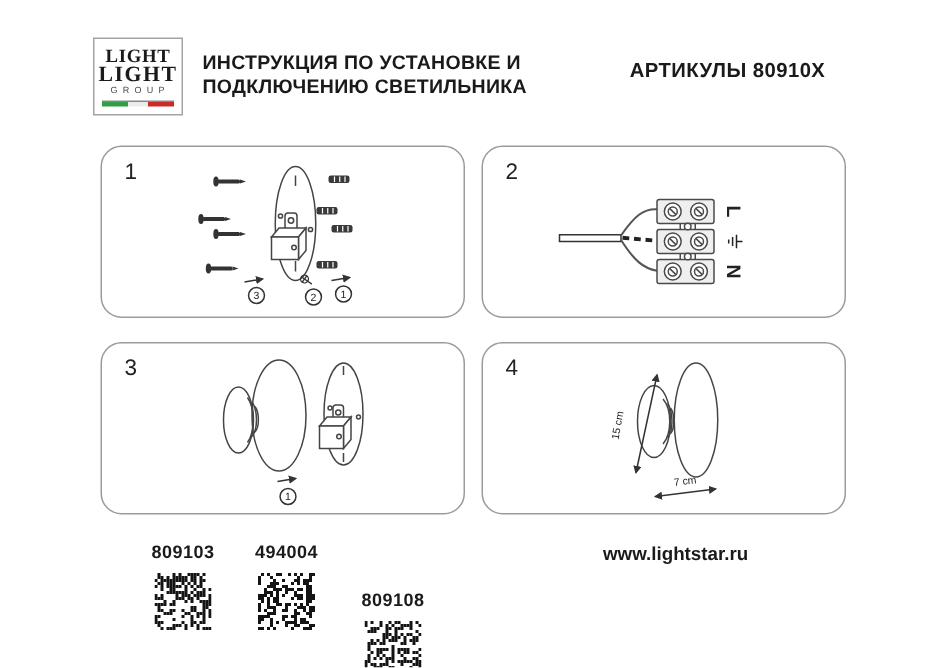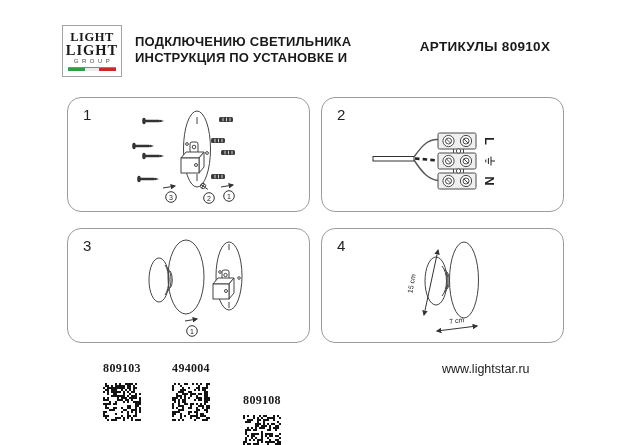--- a/index.html
+++ b/index.html
@@ -27,40 +27,40 @@
   .panel{position:absolute;width:243px;height:115px;border:1px solid #9b9b9b;
          border-radius:14px;box-sizing:border-box;background:#fff;}
   .p1{left:67px;top:97px;} .p2{left:321px;top:97px;}
   .p3{left:67px;top:228px;} .p4{left:321px;top:228px;}
   .pnum{position:absolute;left:15px;top:8px;font-size:15px;color:#222;}
   .panel svg{position:absolute;left:0;top:0;}
   svg text{font-family:"Liberation Sans",sans-serif;fill:#222;}
 
   
   .art-col{position:absolute;top:361px;width:62px;text-align:center;}
-  .art-col .code{font-size:12px;font-weight:bold;letter-spacing:.3px;font-family:Liberation Serif, serif;}
+  .art-col .code{font-size:12px;font-weight:bold;letter-spacing:.3px;}
   .art-col .qr{margin:7px auto 0 auto;width:38px;height:38px;}
   .c1{left:91px;} .c2{left:160px;} .c3{left:231px;margin-top:32px;}
-  .site{position:absolute;left:402px;top:362px;font-size:12.5px;font-weight:normal;margin-left:40px;}
+  .site{position:absolute;left:402px;top:362px;font-size:12.5px;font-weight:bold;}
 </style>
 </head>
 <body>
 
 <div class="sheet">
 
   <div class="logo">
     <div class="w1">LIGHT</div>
     <div class="w2">LIGHT</div>
     <div class="w3">GROUP</div>
     <div class="flag"></div>
   </div>
 
   <div class="title">
+    <div>ИНСТРУКЦИЯ ПО УСТАНОВКЕ И</div>
     <div>ПОДКЛЮЧЕНИЮ СВЕТИЛЬНИКА</div>
-    <div>ИНСТРУКЦИЯ ПО УСТАНОВКЕ И</div>
   </div>
 
   <div class="hdr-right">
     <div class="arts">АРТИКУЛЫ 80910X</div>
   </div>
 
   <div class="panel p1">
     <div class="pnum">1</div>
     <svg width="243" height="115" viewBox="0 0 243 115">
       <defs>

